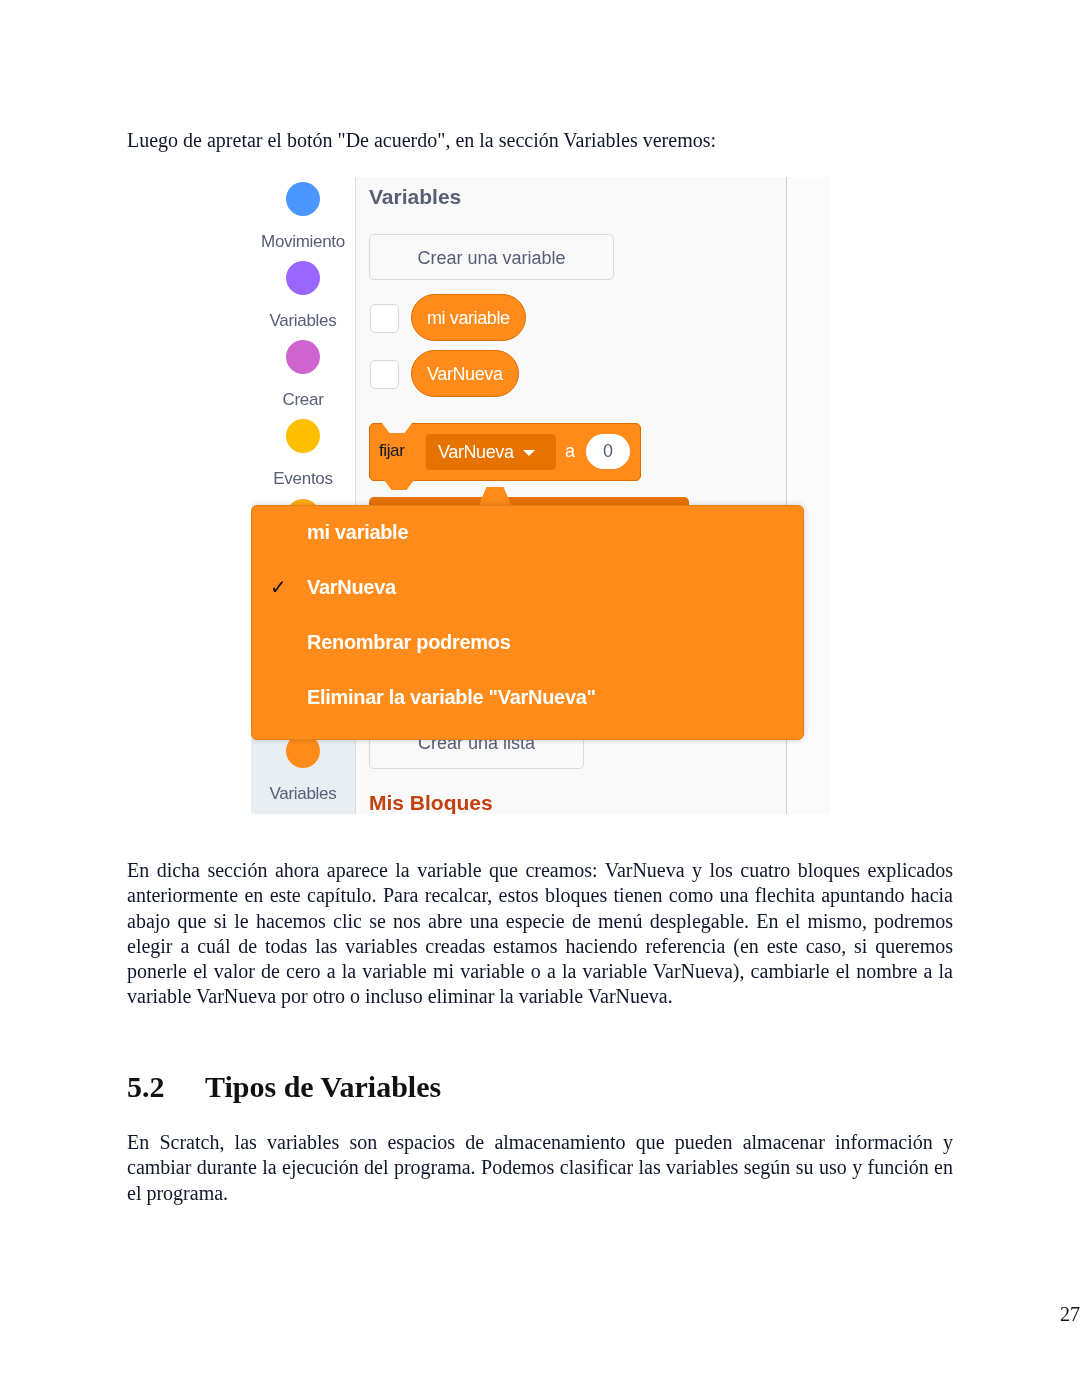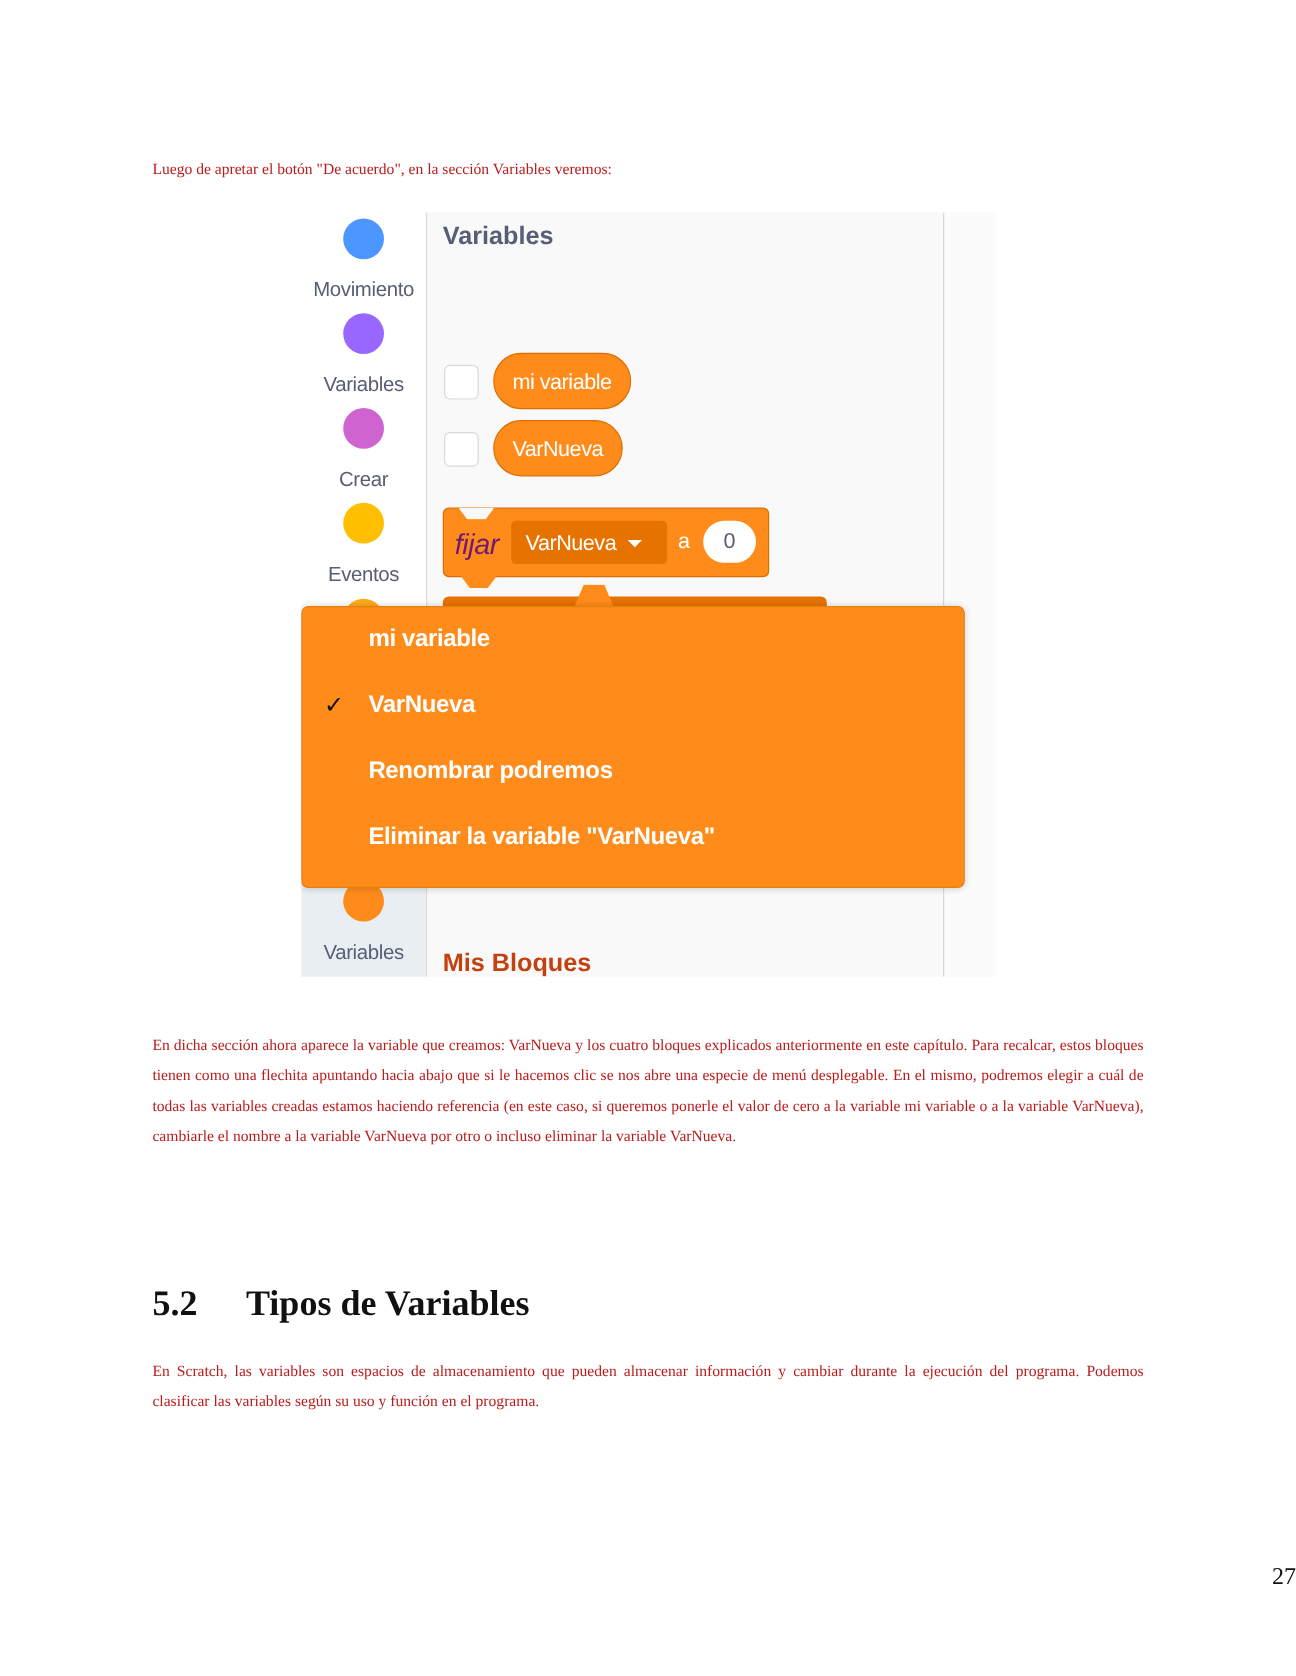--- a/index.html
+++ b/index.html
@@ -1,17 +1,17 @@
 <!DOCTYPE html>
 <html><head>
 <meta charset="utf-8">
 <style>
   html, body { margin: 0; padding: 0; background: #ffffff; }
   body { width: 1080px; height: 1397px; position: relative; overflow: hidden; }
-  .p { position: absolute; left: 127px; width: 826px; font-size: 13px; line-height: 25.3px; text-align: justify; font-family: "Liberation Serif", "DejaVu Serif", serif; color:#b91c1c; }
+  .p { position: absolute; left: 127px; width: 826px; font-size: 20px; line-height: 25.3px; text-align: justify; font-family: "Liberation Serif", "DejaVu Serif", serif; color:#0f172a; }
   .intro { top: 128px; text-align: left; }
   .para1 { top: 858px; }
   .para2 { top: 1130px; }
   .section { position: absolute; left: 127px; top: 1070px; font-family: "Liberation Serif", "DejaVu Serif", serif; font-weight: bold; font-size: 30px; color: #111; }
   .section .num { display: inline-block; width: 78px; font-family: Liberation Serif, serif; }
   .pageno { position: absolute; left: 0; width: 1080px; top: 1303px; text-align: right; font-family: "Liberation Serif", serif; font-size: 20px; color: #111; }
 
   
   .shot { position: absolute; left: 251px; top: 177px; width: 579px; height: 637px; background: #f9f9f9; overflow: hidden; font-family: "Liberation Sans", "DejaVu Sans", sans-serif; }
   .cats { position: absolute; left: 0; top: 0; width: 104px; height: 637px; background: #ffffff; border-right: 1px solid #dcdcdc; }
@@ -21,21 +21,21 @@
   .palette { position: absolute; left: 105px; top: 0; width: 430px; height: 637px; }
   .scrollbar { position: absolute; left: 535px; top: 0; width: 1px; height: 637px; background: #d0d0d0; }
   .rightarea { position: absolute; left: 536px; top: 0; width: 43px; height: 637px; background: #fbfbfb; }
   .ptitle { position: absolute; left: 13px; top: 8px; font-size: 21px; font-weight: bold; color: #575e75; }
   .btn { position: absolute; left: 13px; width: 245px; height: 46px; border: 1.5px solid #d9d9d9; border-radius: 5px; background: #f9f9f9; color: #575e75; font-size: 18px; text-align: center; line-height: 46px; box-sizing: border-box; }
   .checkbox { position: absolute; left: 14px; width: 29px; height: 29px; border: 1.5px solid #d9d9d9; border-radius: 5px; background: #fff; box-sizing: border-box; }
   .reporter { position: absolute; left: 55px; height: 47px; border-radius: 24px; background: #ff8c1a; border: 1px solid #db6e00; color: #fff; font-size: 18px; line-height: 46px; padding: 0 15px; box-sizing: border-box; letter-spacing: -0.4px; }
   .stack { position: absolute; left: 13px; top: 246px; width: 272px; height: 58px; background: #ff8c1a; border-radius: 5px; border: 1px solid #db6e00; box-sizing: border-box; }
   .stack .notch { position: absolute; left: 12px; top: -1px; width: 30px; height: 10px; background: #f9f9f9; clip-path: polygon(0 0, 100% 0, 75% 100%, 25% 100%); }
   .stack .tab { position: absolute; left: 14px; bottom: -10px; width: 30px; height: 10px; background: #ff8c1a; clip-path: polygon(0 0, 100% 0, 75% 100%, 25% 100%); }
-  .stack .t1 { position: absolute; left: 9px; top: 17px; color: #701a75; font-size: 24px; letter-spacing: -0.4px; font-style: italic; }
+  .stack .t1 { position: absolute; left: 9px; top: 17px; color: #0f172a; font-size: 17px; letter-spacing: -0.4px; }
   .stack .drop { position: absolute; left: 56px; top: 10px; width: 130px; height: 36px; background: #e67300; border-radius: 4px; color: #fff; font-size: 18px; line-height: 36px; padding-left: 12px; box-sizing: border-box; letter-spacing: -0.4px; }
   .stack .caret { display: inline-block; margin-left: 9px; width: 0; height: 0; border-left: 6px solid transparent; border-right: 6px solid transparent; border-top: 6px solid #fff; vertical-align: middle; }
   .stack .t2 { position: absolute; left: 195px; top: 17px; color: #fff; font-size: 18px; }
   .stack .num { position: absolute; left: 216px; top: 10px; width: 44px; height: 35px; background: #fff; border-radius: 18px; color: #575e75; font-size: 18px; text-align: center; line-height: 35px; }
   .stack2 { position: absolute; left: 13px; top: 320px; width: 320px; height: 30px; background: #e67300; border-radius: 5px; }
   .lowerbtn { position: absolute; left: 13px; top: 540px; width: 215px; height: 52px; border: 1.5px solid #d9d9d9; border-radius: 5px; background:#f9f9f9; color: #575e75; font-size: 18px; text-align: center; line-height: 50px; box-sizing: border-box; }
   .mybloques { position: absolute; left: 13px; top: 614px; font-size: 21px; font-weight: bold; color: #c2410c; }
 
   .menu { position: absolute; left: 0; top: 328px; width: 553px; height: 235px; background: #ff8c1a; border-radius: 6px; box-shadow: 0 0 6px rgba(0,0,0,0.18); border: 1px solid #e8800f; box-sizing: border-box; }
   .menu-arrow { position: absolute; left: 227px; top: 310px; width: 34px; height: 20px; background: #ff8c1a; clip-path: polygon(25% 0, 75% 0, 100% 100%, 0 100%); }
@@ -69,37 +69,39 @@
       <div class="dot" style="background:#ffab19"></div>
     </div>
     <div class="cat" style="top:557px; background:#e9eef2; height:80px; padding-top:0">
       <div class="dot" style="background:#ff8c1a"></div>
       <div class="lbl">Variables</div>
     </div>
   </div>
 
   <div class="palette">
     <div class="ptitle">Variables</div>
+    <div class="btn" style="top:57px">Crear una variable</div>
 
     <div class="checkbox" style="top:127px"></div>
     <div class="reporter" style="top:117px">mi variable</div>
 
     <div class="checkbox" style="top:183px"></div>
     <div class="reporter" style="top:173px">VarNueva</div>
 
     <div class="stack">
       <div class="notch"></div>
       <div class="tab"></div>
       <span class="t1">fijar</span>
       <div class="drop"><span>VarNueva</span><span class="caret"></span></div>
       <span class="t2">a</span>
       <div class="num">0</div>
     </div>
     <div class="stack2"></div>
 
+    <div class="lowerbtn">Crear una lista</div>
     <div class="mybloques">Mis Bloques</div>
   </div>
 
   <div class="scrollbar"></div>
   <div class="rightarea"></div>
 
   <div class="menu-arrow"></div>
   <div class="menu">
     <div class="mitem" style="top:15px">mi variable</div>
     <div class="check">✓</div>

